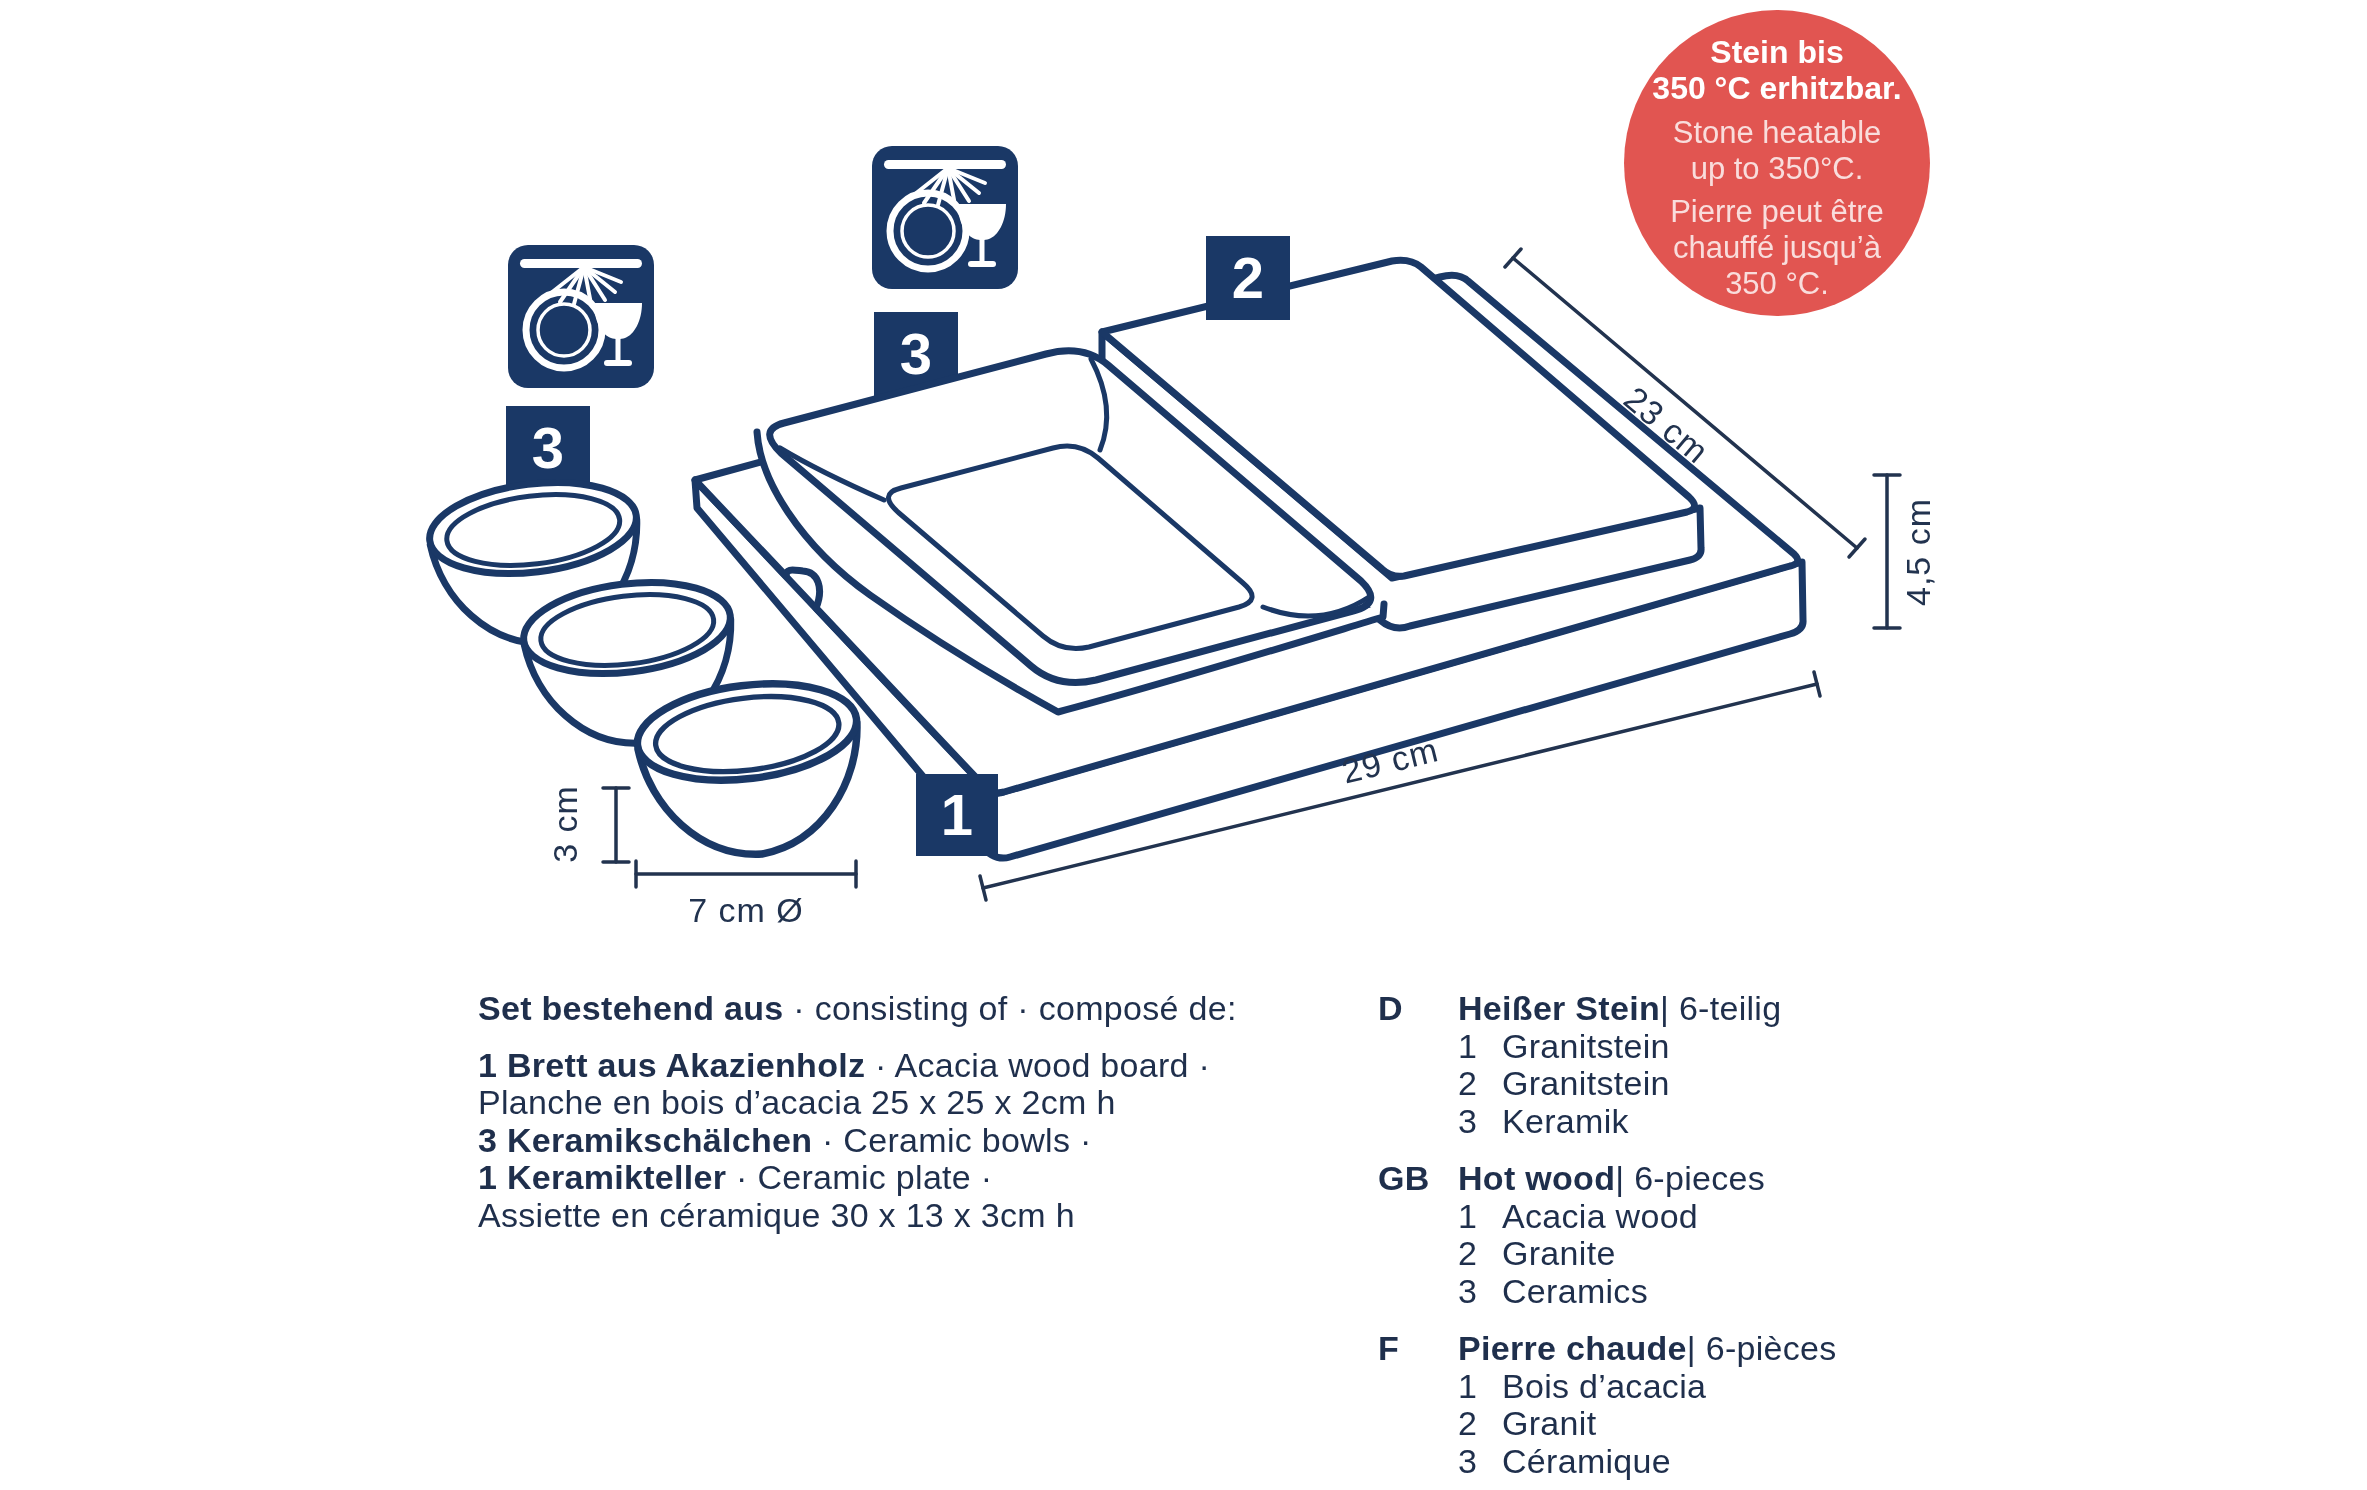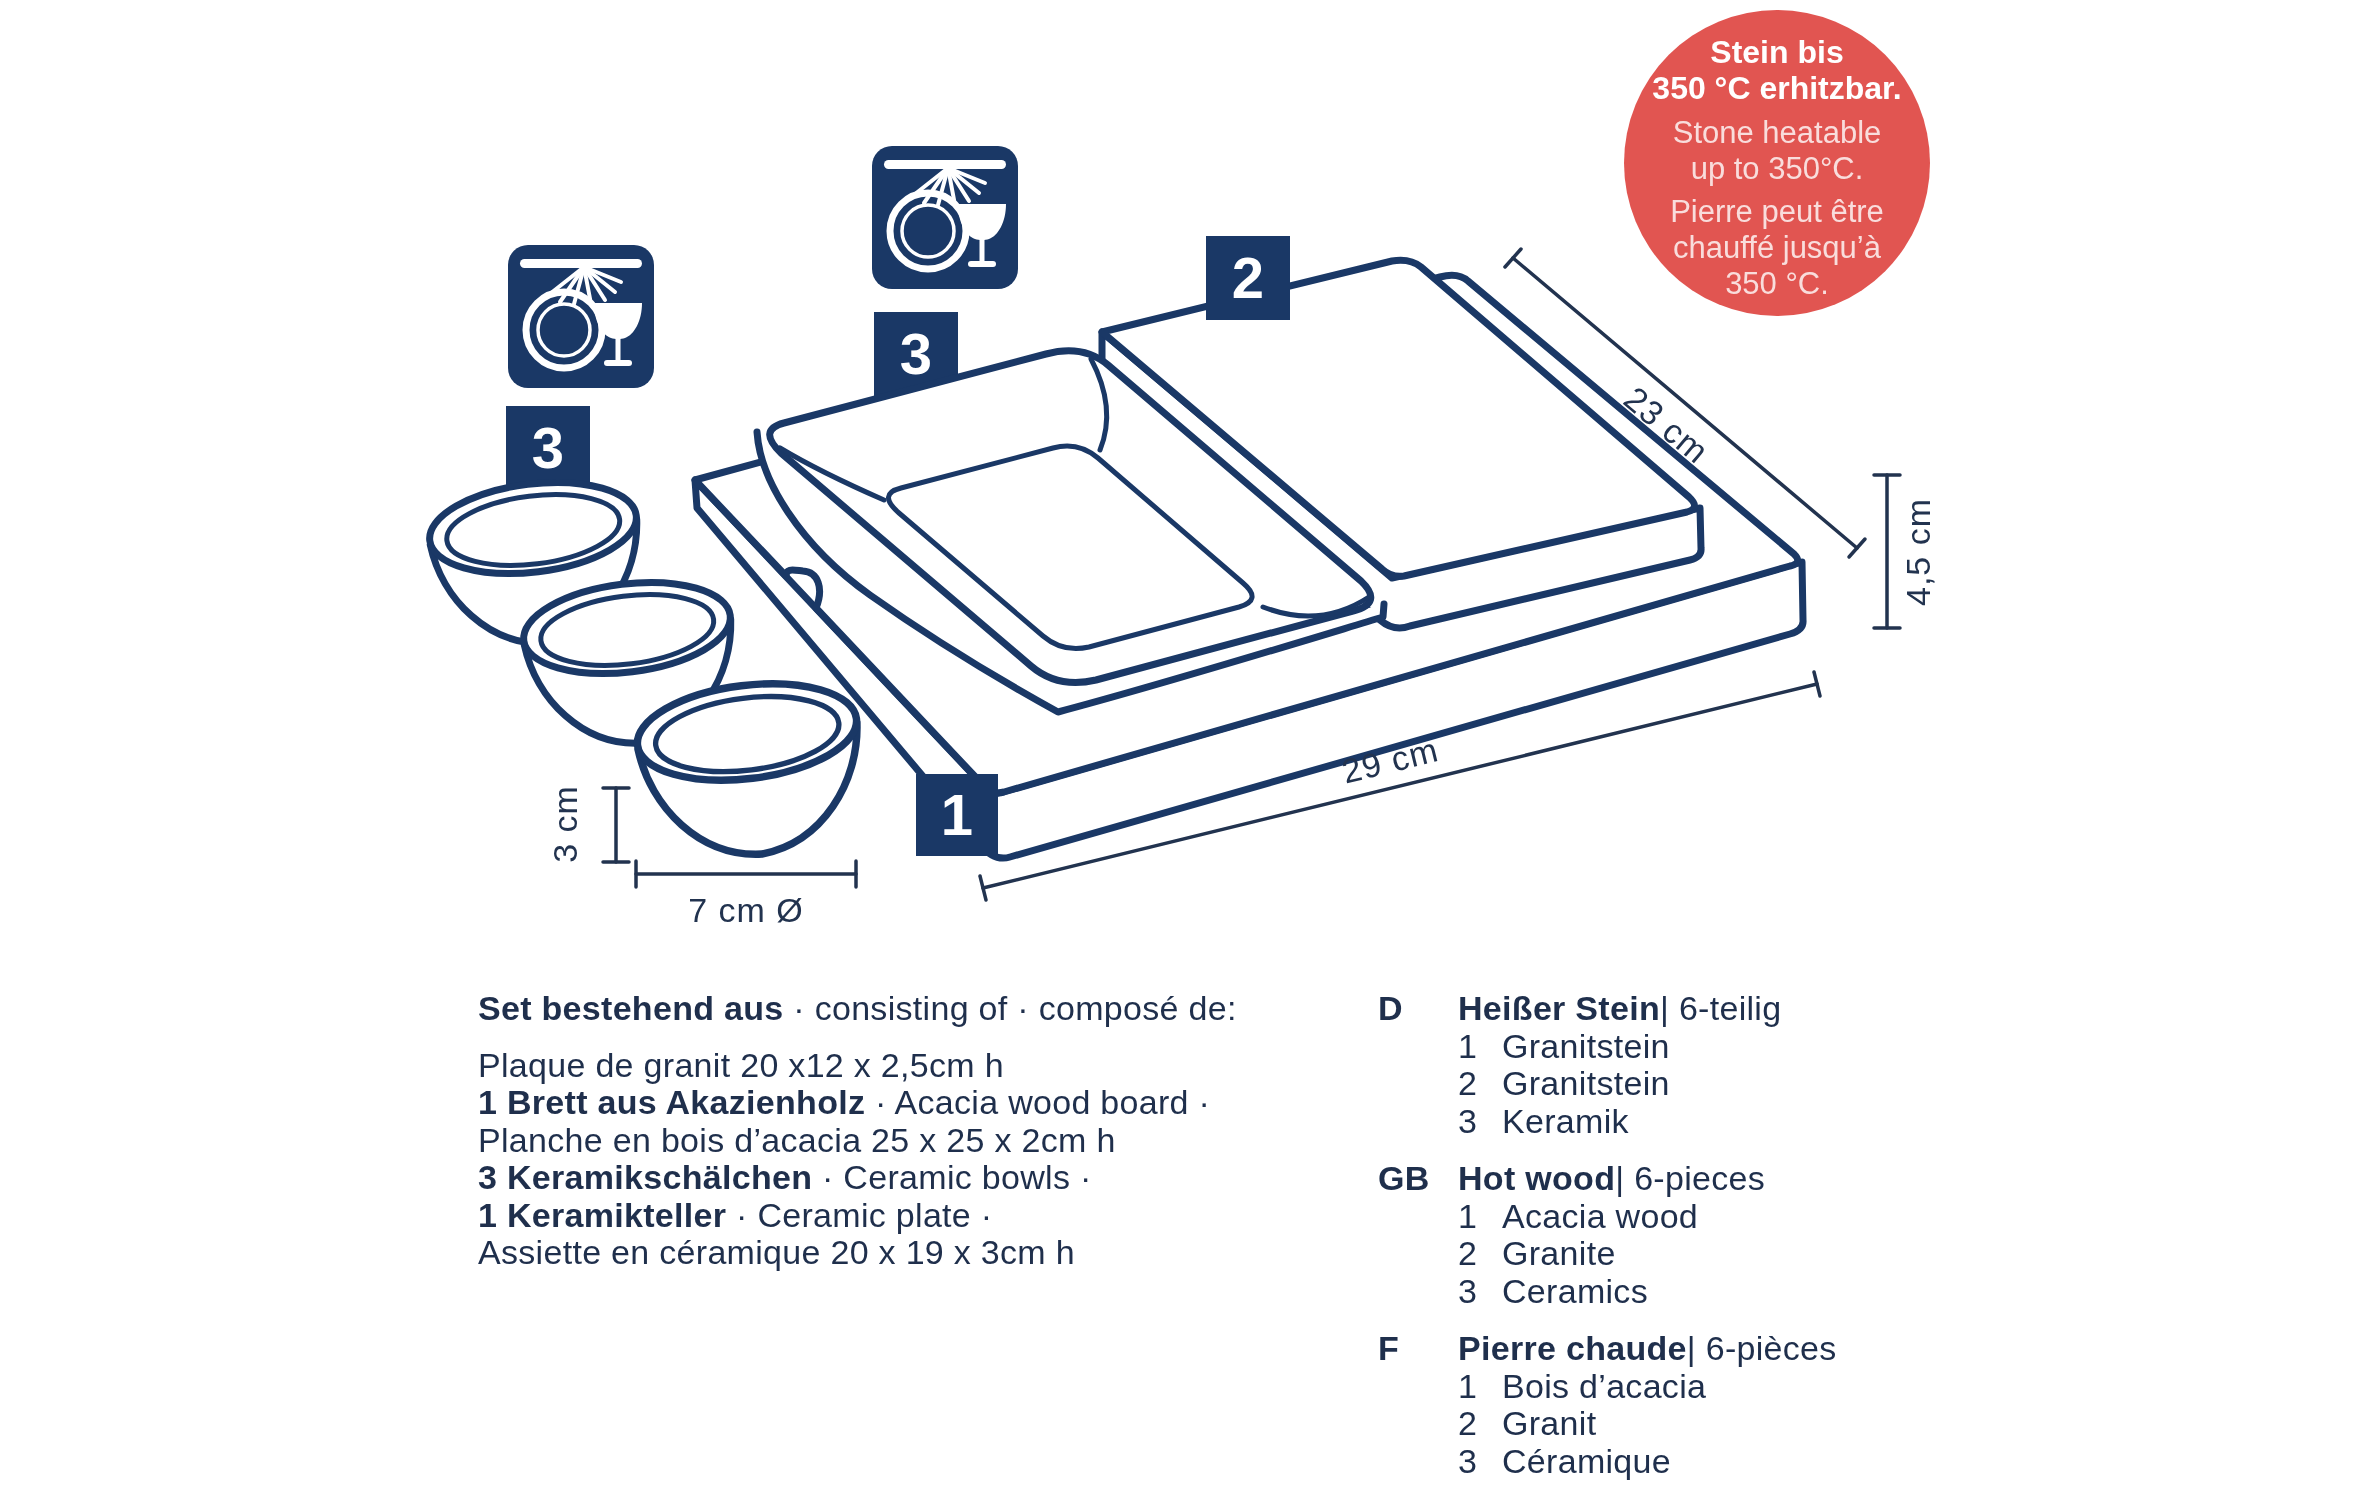--- a/index.html
+++ b/index.html
@@ -190,29 +190,28 @@
     <path class="dim" d="M 636,874 L 856,874"></path>
     <path class="dim" d="M 636,861 L 636,887"></path>
     <path class="dim" d="M 856,861 L 856,887"></path>
     <text class="dimtxt" x="746" y="922" text-anchor="middle">7 cm Ø</text>
   </g>
 </svg>
 
 <div id="setlist" class="textcol">
   <p class="head"><span class="b">Set bestehend aus</span><span> · consisting of · composé de:</span></p>
 
-  <p>Plaque de granit 20 x12 x 2,5cm h</p>
 
   <p><span class="b">1 Brett aus Akazienholz</span><span> · Acacia wood board ·</span></p>
   <p>Planche en bois d’acacia 25 x 25 x 2cm h</p>
 
   <p><span class="b">3 Keramikschälchen</span><span> · Ceramic bowls ·</span></p>
 
   <p><span class="b">1 Keramikteller</span><span> · Ceramic plate ·</span></p>
-  <p>Assiette en céramique 20 x 19 x 3cm h</p>
+  <p>Assiette en céramique 30 x 13 x 3cm h</p>
 </div>
 
 <div id="legend" class="textcol">
 
   <div class="lgroup">
     <div class="code">D</div>
     <div>
       <div class="ttl"><span class="b">Heißer Stein</span><span class="cnt">| 6-teilig</span></div>
       <div class="litem">
             <span class="num">1</span>

